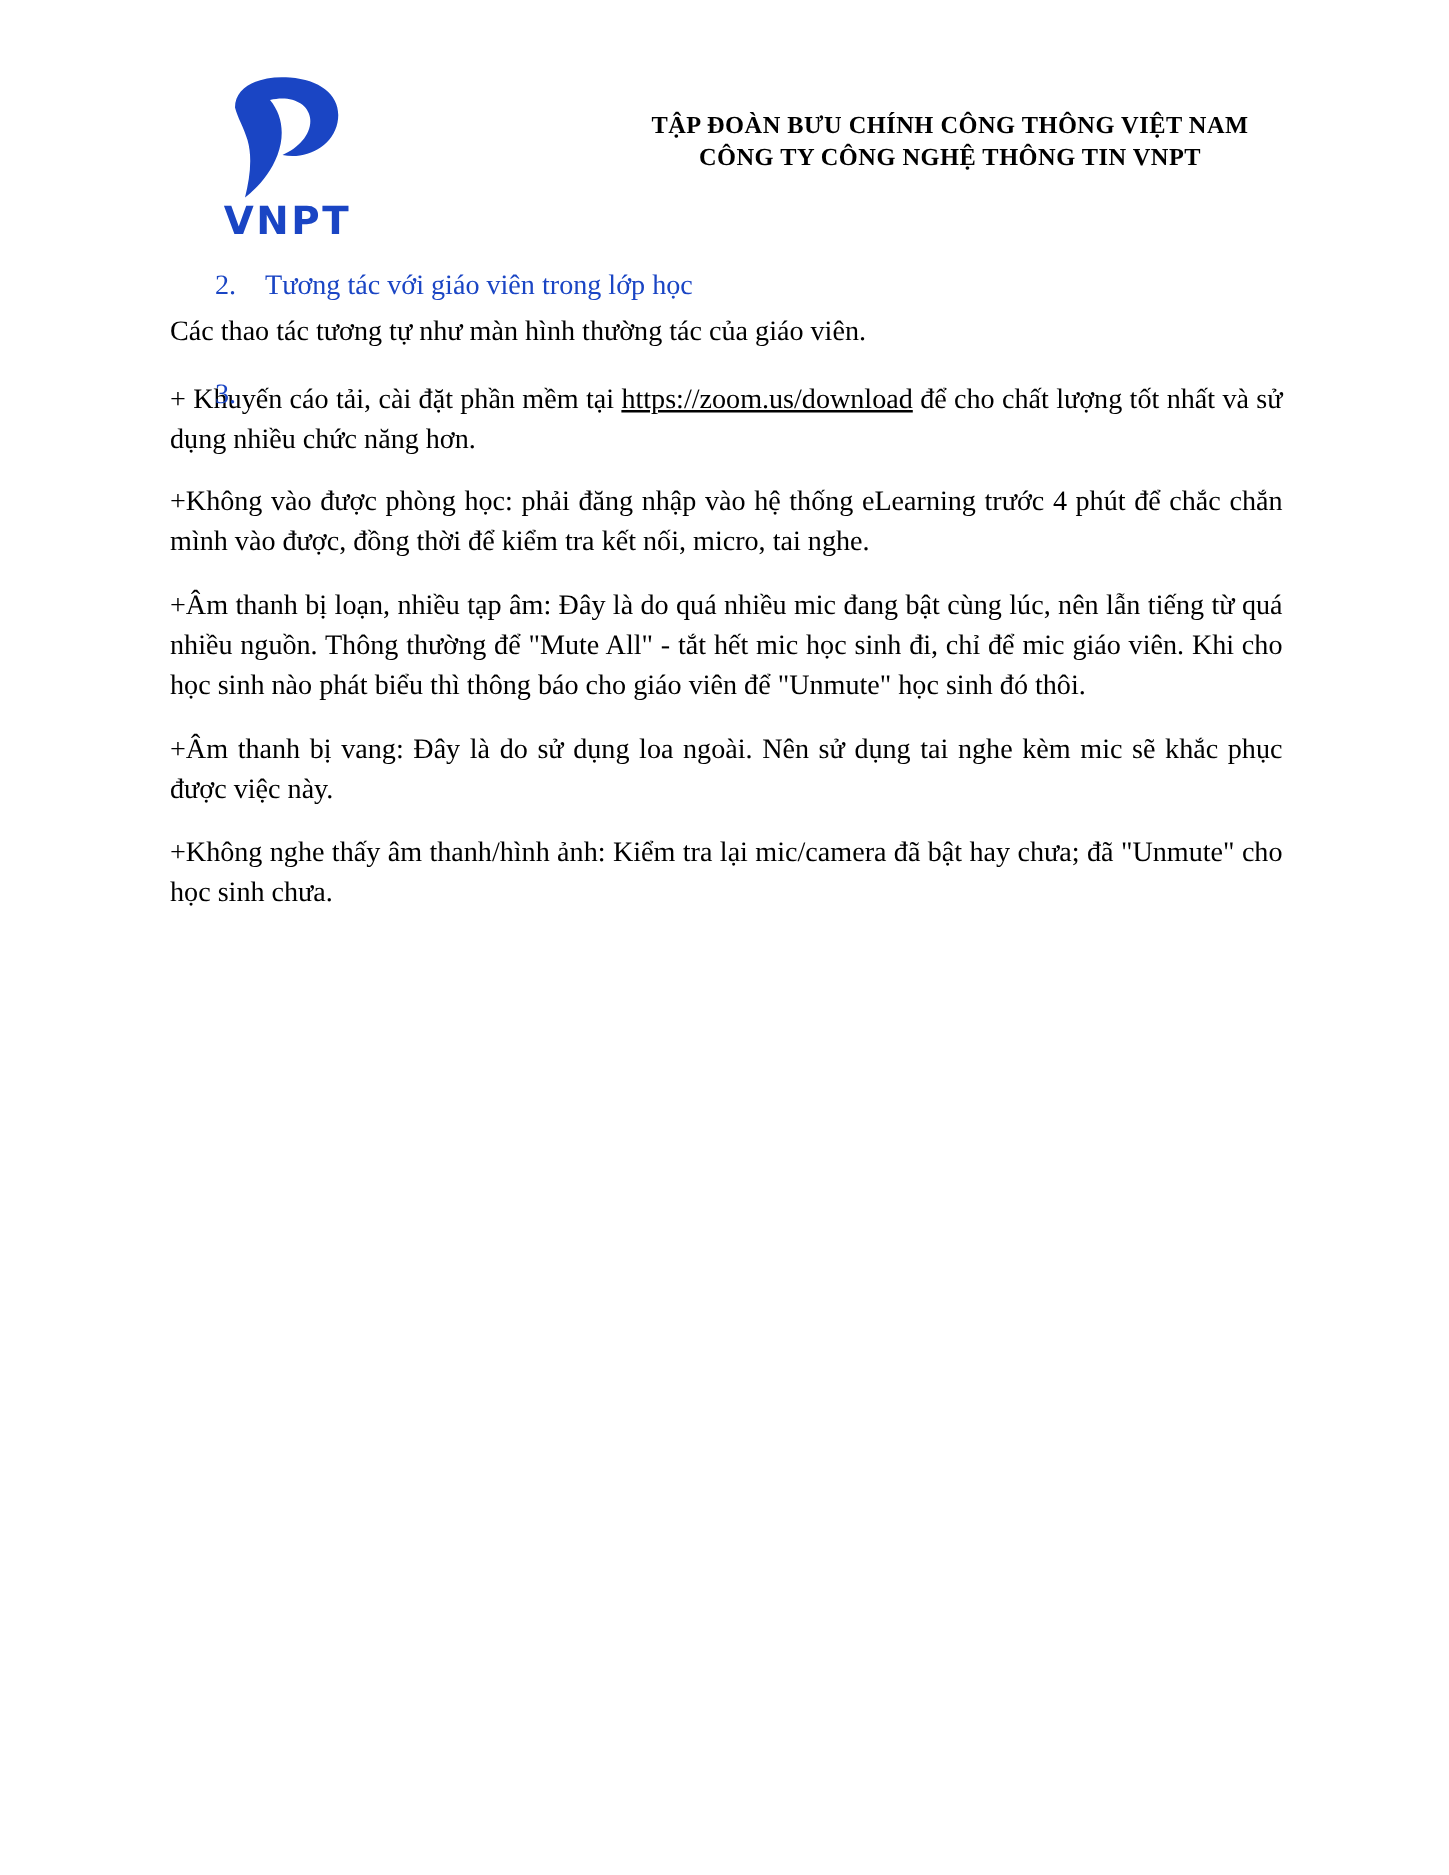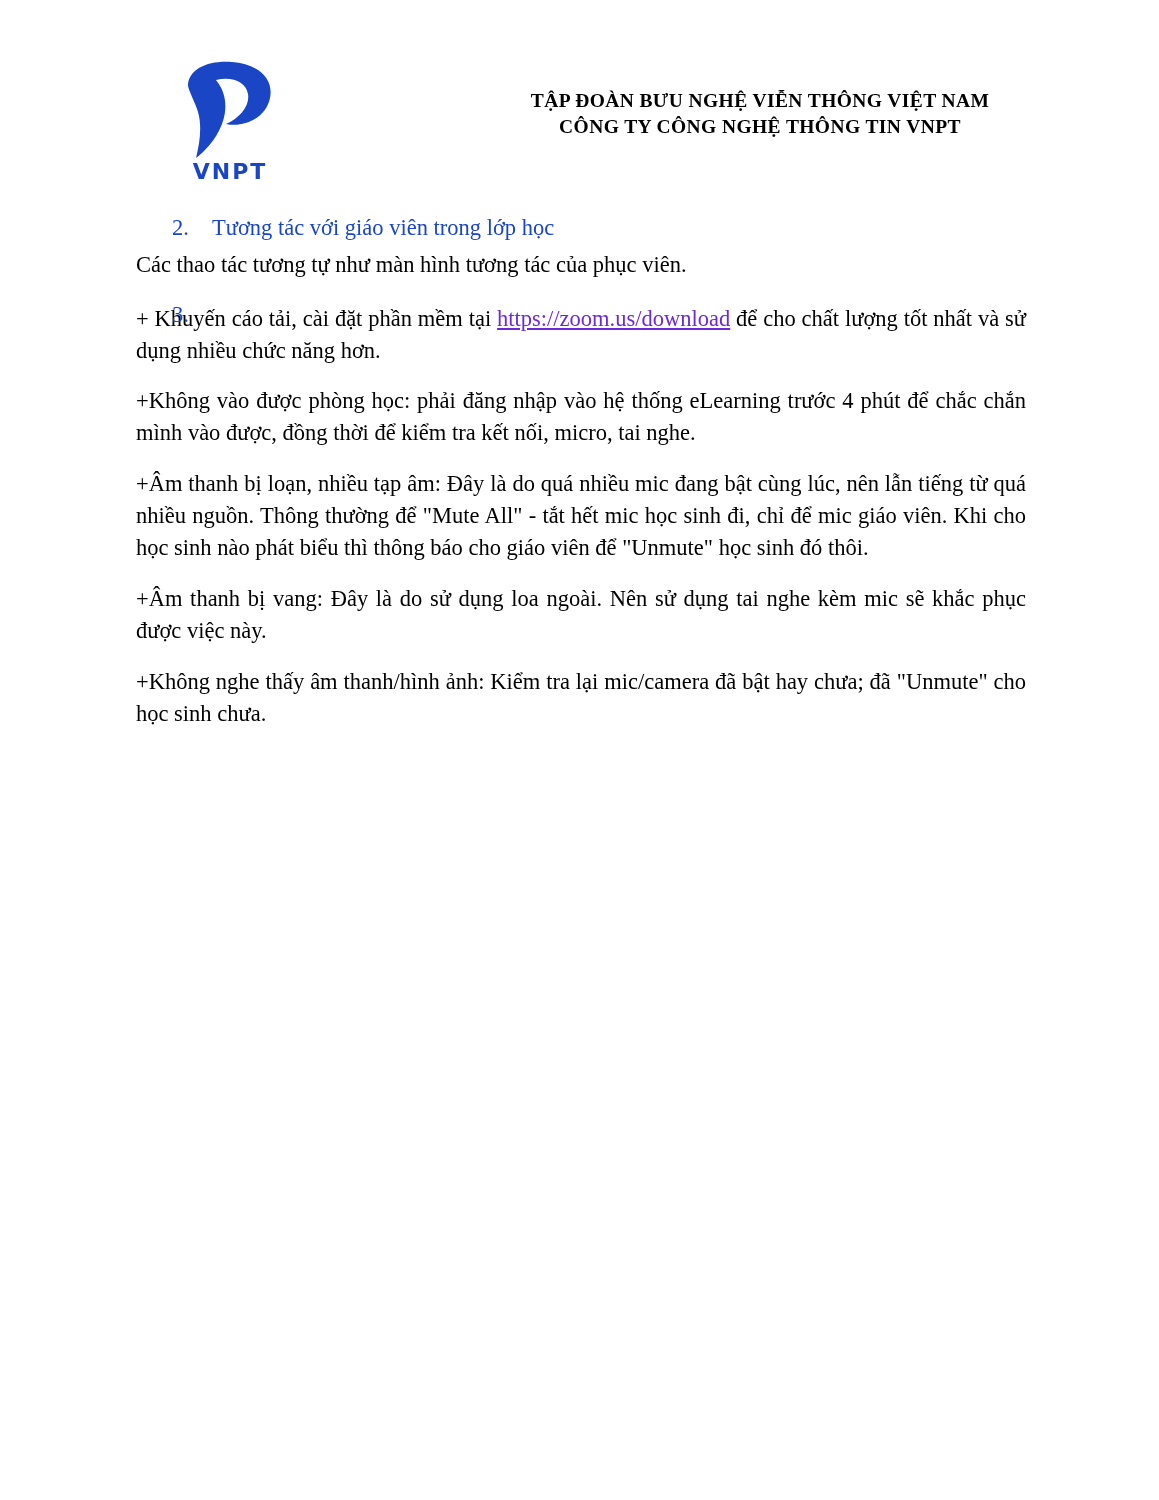--- a/index.html
+++ b/index.html
@@ -46,21 +46,21 @@
     position: relative;
   }
 
   .logo-mark svg {
     display: block;
   }
 
   .logo-word {
     font-family: "DejaVu Sans", sans-serif;
     font-weight: bold;
-    font-size: 22px;
+    font-size: 31px;
     letter-spacing: 2px;
     color: #1a45c4;
     margin-top: -4px;
   }
 
   .header-titles {
     position: absolute;
     left: 430px;
     top: 30px;
     width: 660px;
@@ -106,55 +106,55 @@
     text-align: justify;
     text-justify: inter-word;
     line-height: 1.42;
   }
 
   p.spaced {
     margin-top: 19px;
   }
 
   .link {
-    color: #6d28d9;
+    color: #000000;
     text-decoration: underline;
   }
 </style>
 </head>
 <body>
 
 <div class="page">
 
   <div class="header">
 
     <div class="logo-block">
       <div class="logo-mark">
         <svg width="120" height="105" viewBox="0 0 120 105" xmlns="http://www.w3.org/2000/svg">
           <path d="M18 28 C18 10, 40 2, 62 4 C88 6, 104 20, 100 40 C96 60, 74 70, 56 66 C70 60, 80 48, 78 36 C76 24, 62 18, 46 22 C56 34, 58 50, 52 66 C46 82, 34 94, 26 100 C30 84, 32 68, 28 54 C25 44, 20 36, 18 28 Z" fill="#1a45c4"></path>
         </svg>
       </div>
       <div class="logo-word">VNPT</div>
     </div>
 
     <div class="header-titles">
-      <div>TẬP ĐOÀN BƯU NGHỆ VIỄN THÔNG VIỆT NAM</div>
+      <div>TẬP ĐOÀN BƯU CHÍNH CÔNG THÔNG VIỆT NAM</div>
       <div>CÔNG TY CÔNG NGHỆ THÔNG TIN VNPT</div>
     </div>
 
   </div>
 
   <div class="content">
 
     <div class="num-item">
       <span class="num">2.</span>
       <span class="num-label">Tương tác với giáo viên trong lớp học</span>
     </div>
 
-    <p class="para">Các thao tác tương tự như màn hình tương tác của phục viên.</p>
+    <p class="para">Các thao tác tương tự như màn hình thường tác của giáo viên.</p>
 
     <div style="height:16px"></div>
 
     <div class="num-item">
       <span class="num">3.</span>
     </div>
 
     <p class="para">
       <span>+ Khuyến cáo tải, cài đặt phần mềm tại </span><a class="link" href="#">https://zoom.us/download</a><span> để cho chất lượng tốt nhất và sử dụng nhiều chức năng hơn.</span>
     </p>

